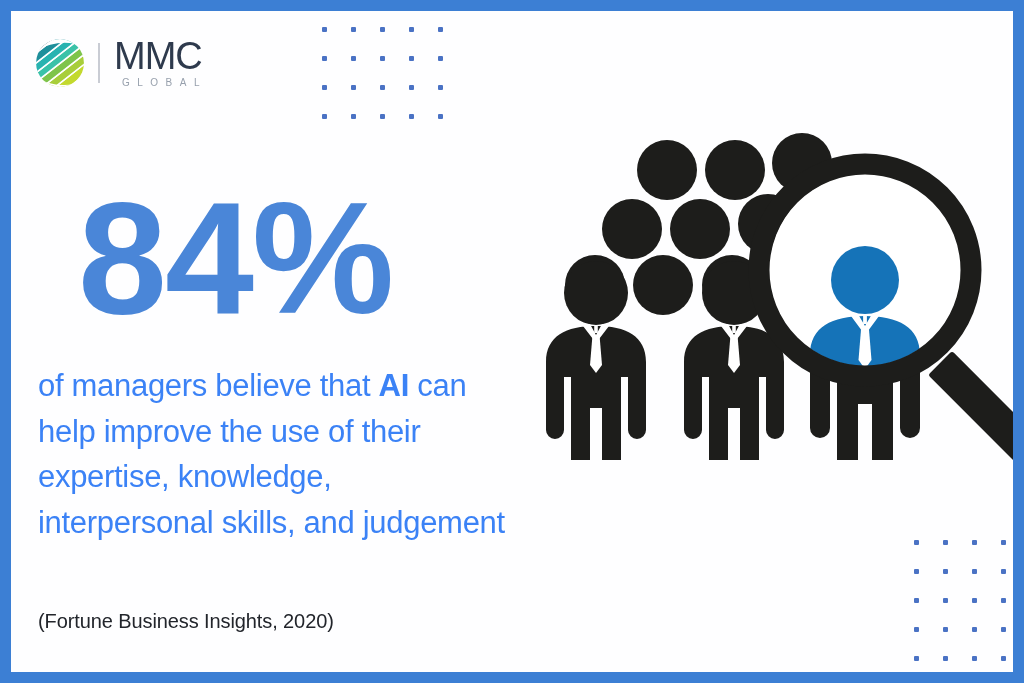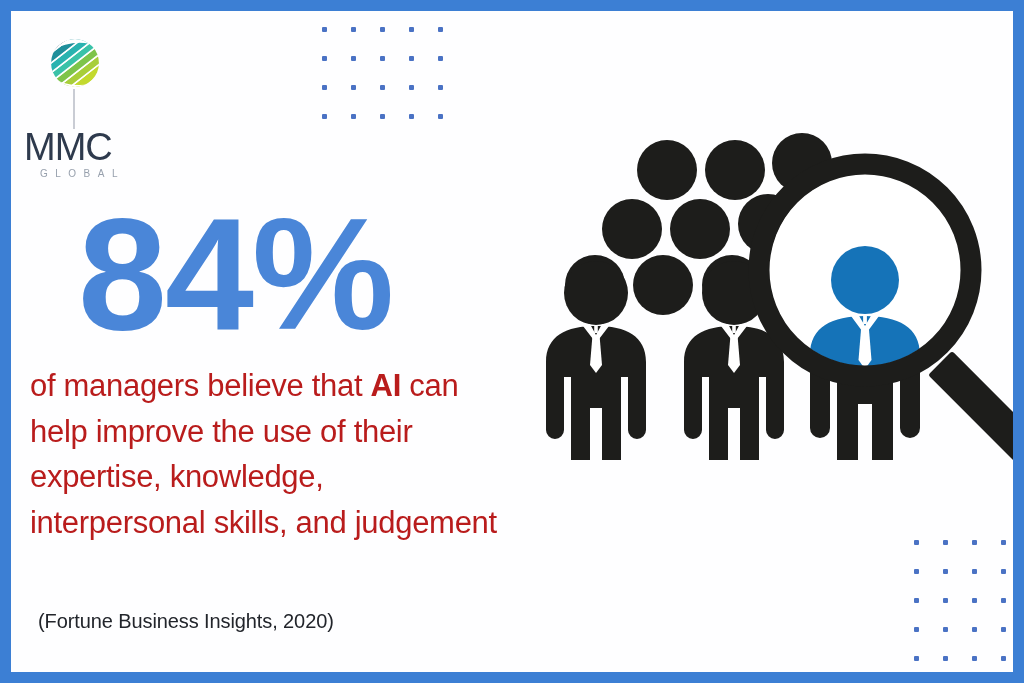--- a/index.html
+++ b/index.html
@@ -61,26 +61,25 @@
   #dots-bottom {
     left: 914px;
     top: 540px;
     grid-template-columns: repeat(4, 29px);
     grid-template-rows: repeat(5, 29px);
   }
 
   
   .logo {
     position: absolute;
-    left: 24px;
+    left: 34px;
     top: 37px;
     display: flex;
     align-items: center;
     z-index: 10;
-    flex-direction: column;
   }
   .logo-mark { width: 52px; height: 52px; display: block; }
   .logo-divider {
     width: 2px;
     height: 40px;
     background: #c9ccd4;
     margin: 0 14px 0 12px;
   }
   .logo-words { display: flex; flex-direction: column; justify-content: center; }
   .logo-title {
@@ -88,43 +87,43 @@
     font-weight: 500;
     letter-spacing: -1px;
     color: #2e3a4d;
     line-height: 0.95;
   }
   .logo-sub {
     font-size: 10px;
     letter-spacing: 7.5px;
     color: #97a0ad;
     margin-top: 3px;
-    margin-left: 16px;
+    margin-left: 8px;
   }
 
   
   .stat-number {
     position: absolute;
     left: 78px;
-    top: 194px;
+    top: 178px;
     font-size: 160px;
     font-weight: 700;
     color: #4a86d8;
     letter-spacing: -2px;
     line-height: 1;
     z-index: 10;
   }
   .stat-body {
     position: absolute;
-    left: 30px;
+    left: 38px;
     top: 363px;
     width: 470px;
     font-size: 31px;
     line-height: 1.47;
-    color: #b91c1c;
+    color: #3b82f6;
     font-weight: 400;
     letter-spacing: -0.3px;
     z-index: 10;
   }
   .stat-body b { font-weight: 700; }
   .stat-source {
     position: absolute;
     left: 38px;
     top: 610px;
     font-size: 20px;

